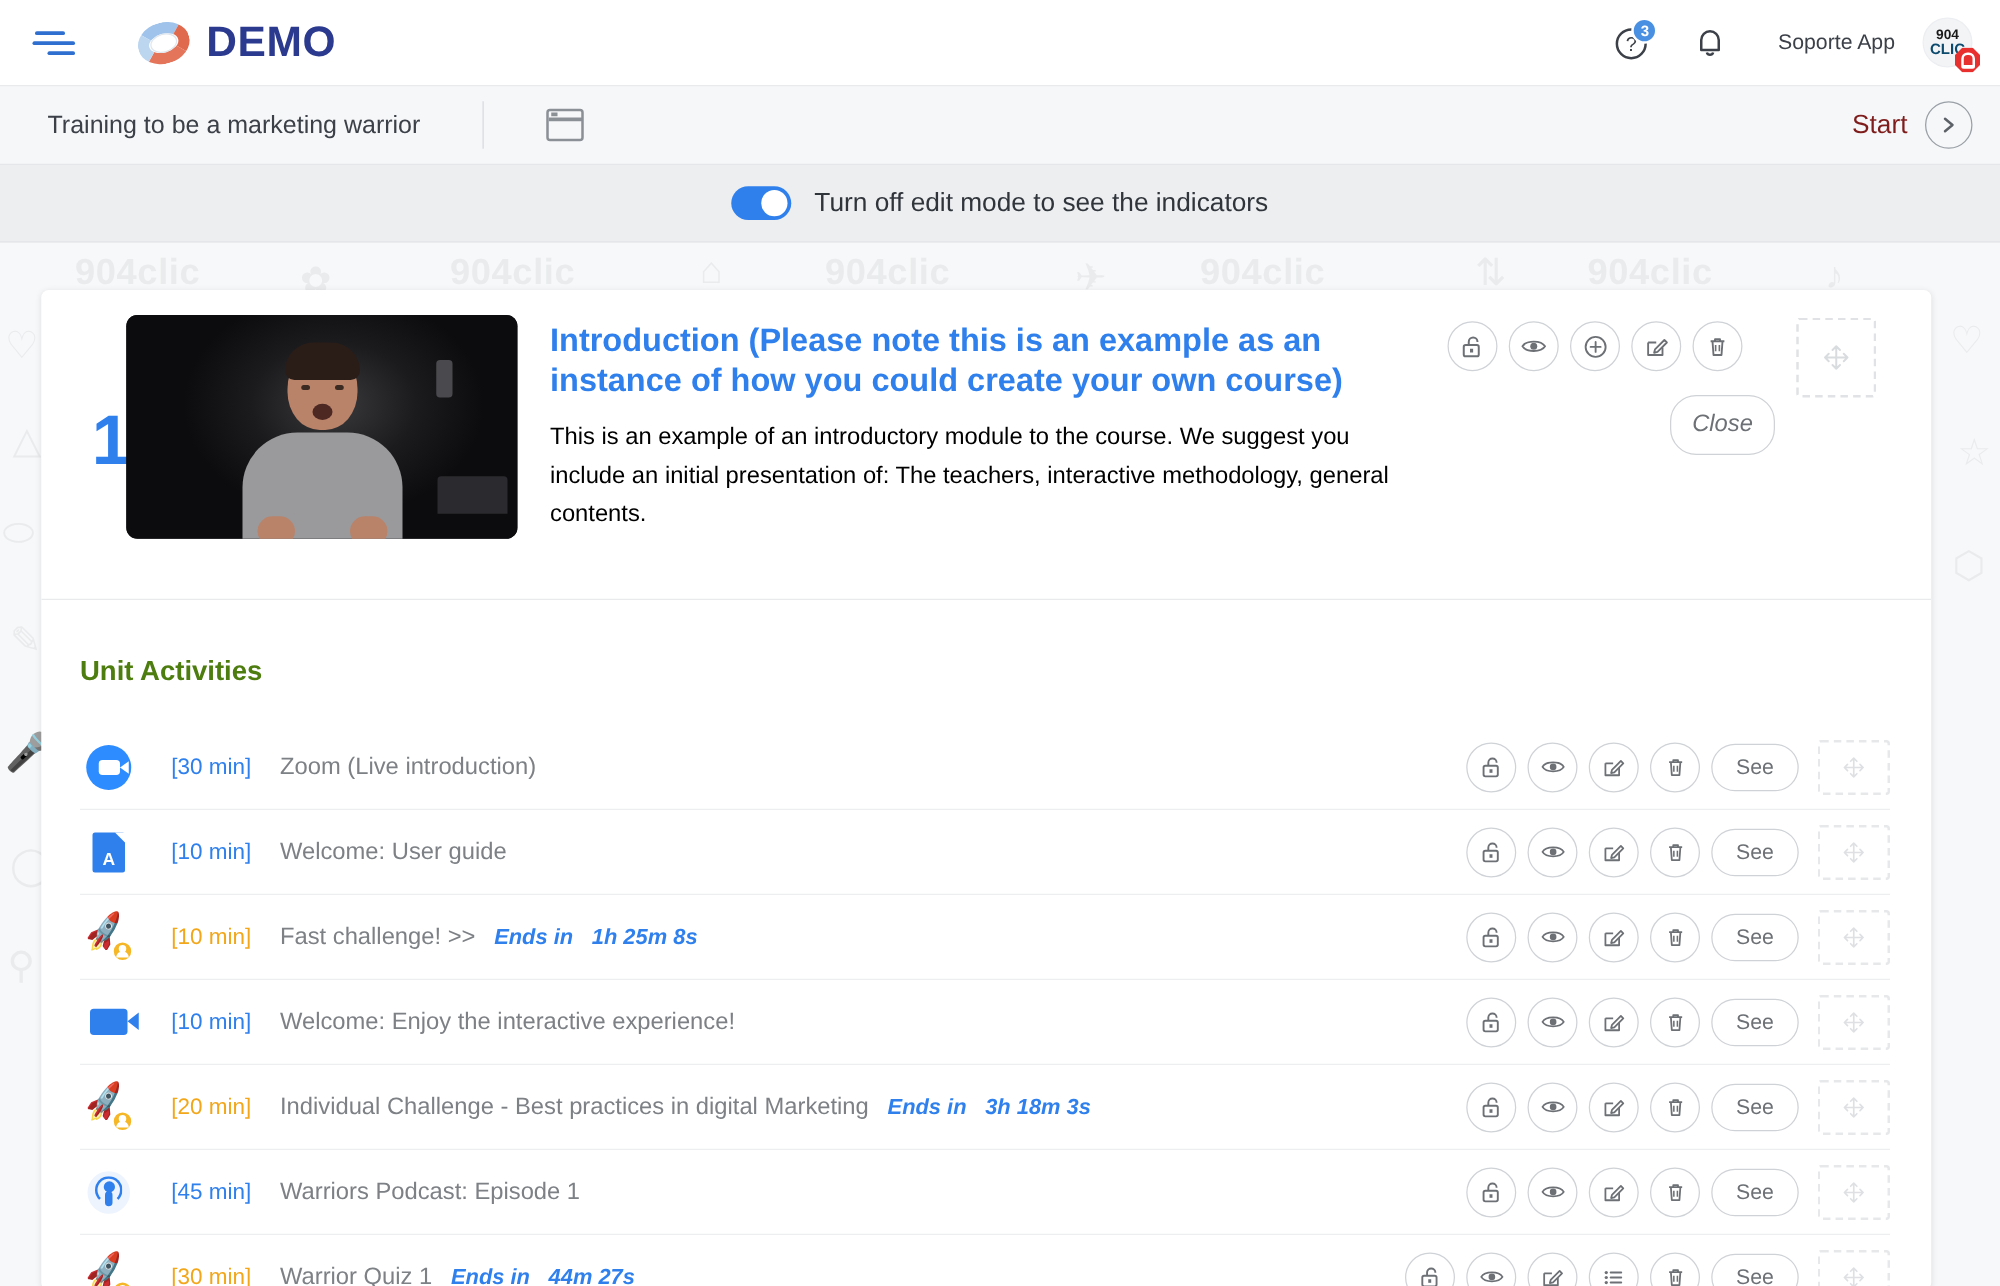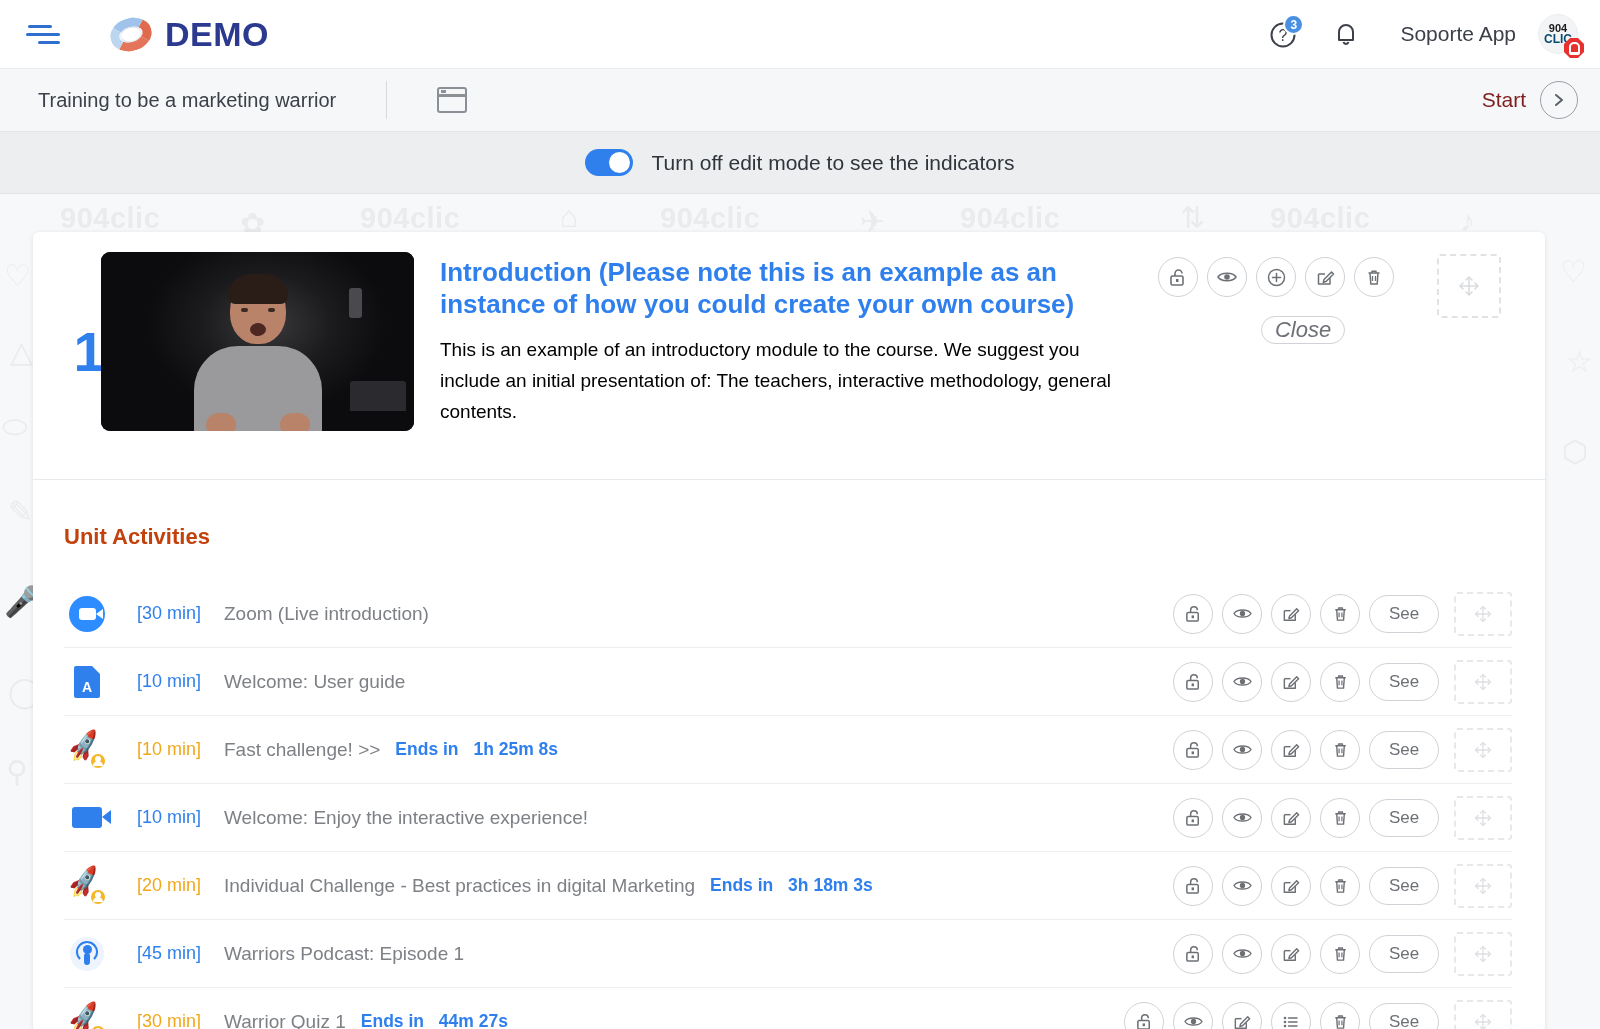--- a/index.html
+++ b/index.html
@@ -48,21 +48,21 @@
 
   .topbar-right { margin-left: auto; display: flex; align-items: center; gap: 22px; }
   .icon-btn { position: relative; width: 40px; height: 40px; display:flex; align-items:center; justify-content:center; cursor: pointer; }
   .badge {
     position: absolute; top: 0px; right: 0px;
     min-width: 21px; height: 21px; border-radius: 50%;
     background: #4a90e2; color: #fff; font-size: 12px; font-weight: bold;
     display: flex; align-items: center; justify-content: center;
     border: 2px solid #fff;
   }
-  .user-name { font-size: 21px; color: #3c4048; margin-left: 12px; text-align: right; }
+  .user-name { font-size: 17px; color: #3c4048; margin-left: 12px; text-align: right; }
   .avatar {
     width: 40px; height: 40px; border-radius: 50%;
     background: #f3f4f6; position: relative; overflow: visible;
     display:flex; align-items:center; justify-content:center;
     border: 1px solid #eceef1;
   }
   .avatar .av-top { font-size: 11px; font-weight: bold; color: #1a1a1a; line-height: 9px; margin-bottom: 1px; }
   .avatar .av-bot { font-size: 12px; font-weight: bold; color: #0c4a6e; line-height: 10px; }
   .avatar .av-stop {
     position: absolute; right: -7px; bottom: -5px;
@@ -195,52 +195,52 @@
   
   .circ {
     width: 40px; height: 40px; border-radius: 50%;
     border: 1.3px solid #cfd2d6; background: #fff;
     display: flex; align-items: center; justify-content: center;
     cursor: pointer; flex: 0 0 auto;
   }
   .circ svg { display:block; }
   .head-actions { position: absolute; left: 1125px; top: 25px; display: flex; gap: 9px; }
   .close-btn {
-    position: absolute; left: 1228px; top: 84px;
-    width: 84px; height: 28px; border-radius: 21px;
+    position: absolute; left: 1303px; top: 84px;
+    width: 84px; height: 48px; border-radius: 21px;
     border: 1.3px solid #cfd2d6; background: #fff;
     display: flex; align-items: center; justify-content: center;
-    font-size: 22px; font-style: italic; color: #6d7176; cursor: pointer;
+    font-size: 19px; font-style: italic; color: #6d7176; cursor: pointer;
   }
   .drag-box {
     width: 64px; height: 64px; border: 2px dashed #e0e2e5; border-radius: 3px;
     display:flex; align-items:center; justify-content:center; cursor: move; flex:0 0 auto;
   }
   .head-drag { position: absolute; left: 1404px; top: 22px; }
 
   
   .activities { position: absolute; left: 0; top: 249px; right: 0; bottom: 0; }
   .act-head {
-    font-size: 22px; font-weight: bold; color: #c2410c;
+    font-size: 22px; font-weight: bold; color: #4d7c0f;
     padding: 43px 0 0 31px;
   }
   .act-list { margin-top: 30px; }
   .act-row {
     position: relative; height: 68px;
     display: flex; align-items: center;
     margin: 0 33px 0 31px;
     border-bottom: 1px solid #eceef0;
     text-align: center;
   }
   .act-icon { width: 46px; display:flex; align-items:center; justify-content:center; flex:0 0 auto; }
   .act-time { font-size: 18px; width: 78px; flex: 0 0 auto; margin-left: 20px; }
   .time-blue { color: #2f80ed; }
   .time-orange { color: #f2a71b; }
   .act-name { font-size: 19px; color: #7d8085; margin-left: 16px; white-space: nowrap; }
-  .act-ends { font-size: 17.5px; font-weight: bold; color: #2f80ed; margin-left: 15px; white-space: nowrap; }
+  .act-ends { font-size: 17.5px; font-style: italic; font-weight: bold; color: #2f80ed; margin-left: 15px; white-space: nowrap; }
   .act-ends .endtime { margin-left: 10px; }
   .act-actions { margin-left: auto; display: flex; align-items: center; gap: 9px; }
   .see-btn {
     width: 70px; height: 38px; border-radius: 19px;
     border: 1.3px solid #cfd2d6; background:#fff;
     display:flex; align-items:center; justify-content:center;
     font-size: 17px; color: #6d7176; cursor:pointer; flex:0 0 auto;
   }
   .drag-small {
     width: 58px; height: 44px; border: 2px dashed #e6e8ea; border-radius: 3px;

